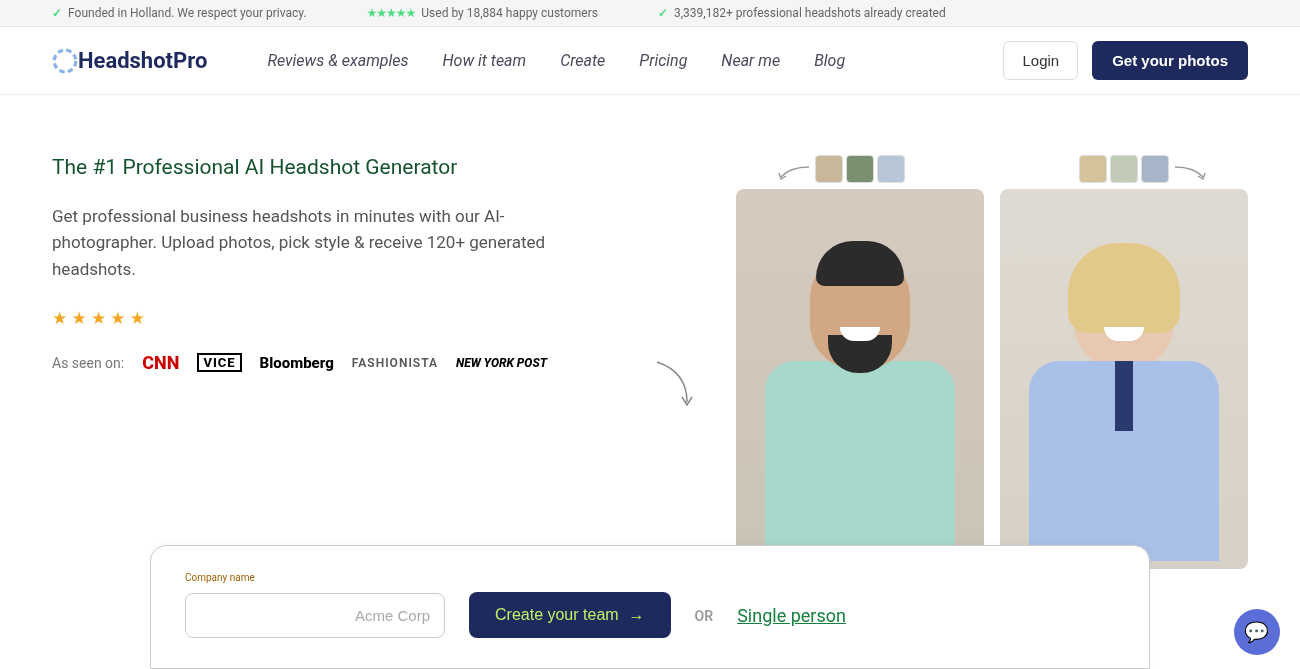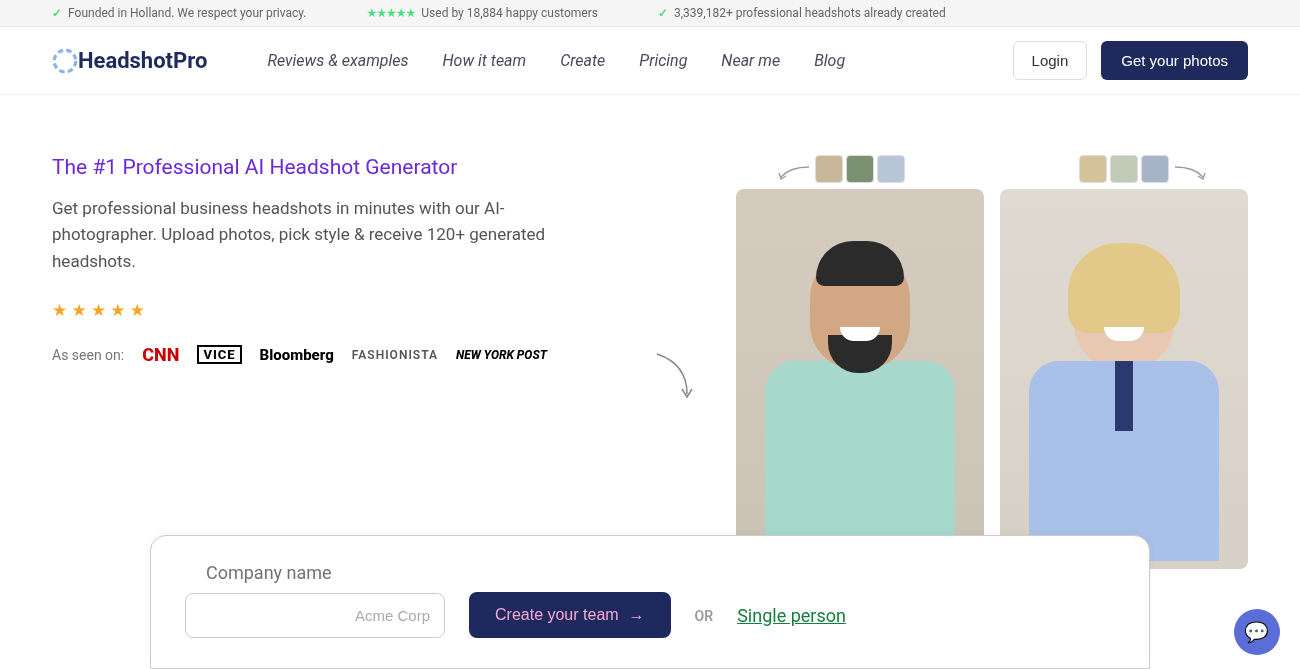--- a/index.html
+++ b/index.html
@@ -10,26 +10,26 @@
 .check { color: #4ade80; font-weight: bold; }
 .stars-green { color: #4ade80; letter-spacing: -1px; }
 
 .navbar { display: flex; align-items: center; padding: 14px 52px; border-bottom: 1px solid #eee; }
 .logo { display: flex; align-items: center; gap: 0; font-size: 22px; font-weight: 700; color: #1e2a5e; margin-right: 60px; }
 .logo-icon { width: 26px; height: 26px; }
 .nav-links { display: flex; gap: 34px; flex: 1; font-style: italic; }
 .nav-link { color: #4a4a5e; font-size: 16px; cursor: pointer; }
 .nav-actions { display: flex; gap: 14px; align-items: flex-start; }
 .btn-login { background: #fff; border: 1px solid #ddd; border-radius: 6px; padding: 10px 18px; font-size: 15px; color: #333; cursor: pointer; }
-.btn-primary { background: #1e2a5e; color: #fff; border: none; border-radius: 6px; padding: 11px 20px; font-size: 15px; font-weight: 400; cursor: pointer; }
+.btn-primary { background: #1e2a5e; color: #fff; border: none; border-radius: 6px; padding: 11px 20px; font-size: 15px; font-weight: 700; cursor: pointer; }
 
 .hero { display: flex; padding: 60px 52px 0 52px; gap: 30px; }
 .hero-left { flex: 0 0 600px; }
 .hero-title { font-size: 44px; font-weight: 700; color: #1e2a5e; line-height: 1.15; margin-bottom: 28px; }
-.hero-subtitle { font-size: 21px; color: #6d28d9; margin-bottom: 16px; }
+.hero-subtitle { font-size: 21px; color: #14532d; margin-bottom: 24px; }
 .hero-desc { font-size: 17px; color: #555; line-height: 1.55; margin-bottom: 26px; max-width: 540px; }
 .rating-row { display: flex; align-items: center; gap: 10px; margin-bottom: 24px; }
 .stars-orange { color: #f5a623; font-size: 17px; letter-spacing: 0px; }
 .rating-text { color: #777; font-size: 15px; }
 .as-seen { display: flex; align-items: center; gap: 18px; color: #777; font-size: 14px; position: relative; }
 .press-cnn { color: #cc0000; font-weight: 800; font-size: 18px; }
 .press-vice { color: #000; border: 2px solid #000; padding: 0 4px; font-size: 13px; font-weight: 800; letter-spacing: 1px; }
 .press-bloomberg { color: #000; font-weight: 800; font-size: 15px; }
 .press-fashionista { color: #555; font-size: 12px; letter-spacing: 1px; font-weight: 600; }
 .press-nyp { color: #000; font-size: 12px; font-style: italic; font-weight: 800; }
@@ -38,24 +38,24 @@
 .hero-right { flex: 1; display: flex; gap: 16px; justify-content: flex-end; padding-top: 0; }
 .photo-col { display: flex; flex-direction: column; align-items: center; gap: 6px; }
 .thumbs-row { display: flex; gap: 3px; position: relative; }
 .thumb { width: 28px; height: 28px; border-radius: 4px; background: #c0b8a8; border: 1px solid #ddd; }
 .thumbs-arrow-left { position: absolute; left: -40px; top: 8px; }
 .thumbs-arrow-right { position: absolute; right: -40px; top: 8px; }
 .photo-main { width: 248px; height: 380px; border-radius: 8px; background: linear-gradient(#d5ccbf, #cbc3b6); position: relative; overflow: hidden; }
 
 .form-card { position: absolute; bottom: 0; left: 150px; right: 150px; background: #fff; border: 1px solid #ccc; border-radius: 16px 16px 0 0; padding: 26px 34px 30px 34px; display: flex; gap: 24px; align-items: flex-end; box-shadow: 0 -2px 10px rgba(0,0,0,0.03); }
 .form-group { flex: 0 0 260px; display: flex; flex-direction: column; gap: 10px; }
-.form-label { font-size: 18px; color: #737373; margin-left: 21px; }
+.form-label { font-size: 10px; color: #a16207; }
 .form-input { border: 1px solid #ccc; border-radius: 8px; padding: 13px 14px; font-size: 15px; color: #333; text-align: right; }
 .form-input::placeholder { color: #aaa; }
-.btn-create { background: #1e2a5e; color: #f9a8d4; border: none; border-radius: 8px; padding: 14px 26px; font-size: 16px; font-weight: 500; cursor: pointer; display: flex; align-items: center; gap: 10px; }
+.btn-create { background: #1e2a5e; color: #bef264; border: none; border-radius: 8px; padding: 14px 26px; font-size: 16px; font-weight: 500; cursor: pointer; display: flex; align-items: center; gap: 10px; }
 .or-text { color: #999; font-size: 14px; font-weight: 600; padding-bottom: 14px; }
 .single-link { color: #15803d; font-size: 18px; text-decoration: underline; padding-bottom: 12px; cursor: pointer; }
 
 .chat-bubble { position: absolute; bottom: 14px; right: 20px; width: 46px; height: 46px; border-radius: 50%; background: #5b6dd6; display: flex; align-items: center; justify-content: center; cursor: pointer; }
 .chat-icon { color: #fff; font-size: 20px; }
 
 
 .person { position: absolute; bottom: 0; left: 50%; transform: translateX(-50%); width: 200px; height: 340px; }
 .head { width: 100px; height: 120px; background: #d2a884; border-radius: 50px 50px 45px 45px; margin: 20px auto 0; position: relative; }
 .hair-m { position: absolute; top: -8px; left: 6px; right: 6px; height: 45px; background: #2b2b2b; border-radius: 45px 45px 10px 10px; }

